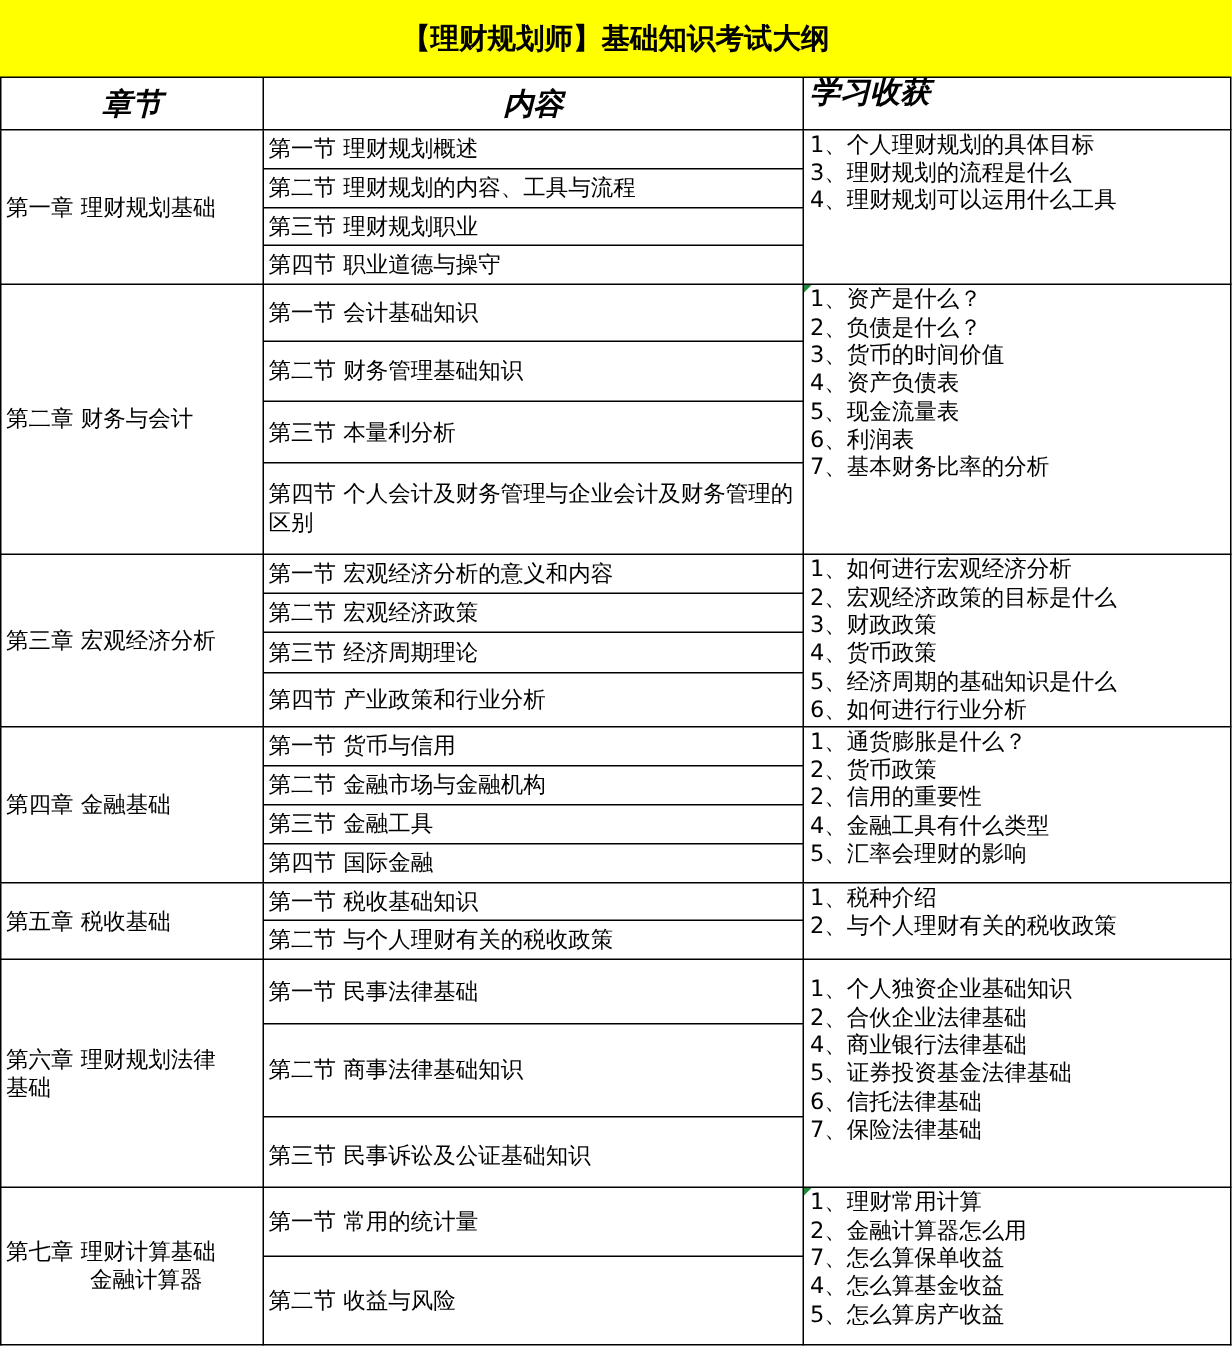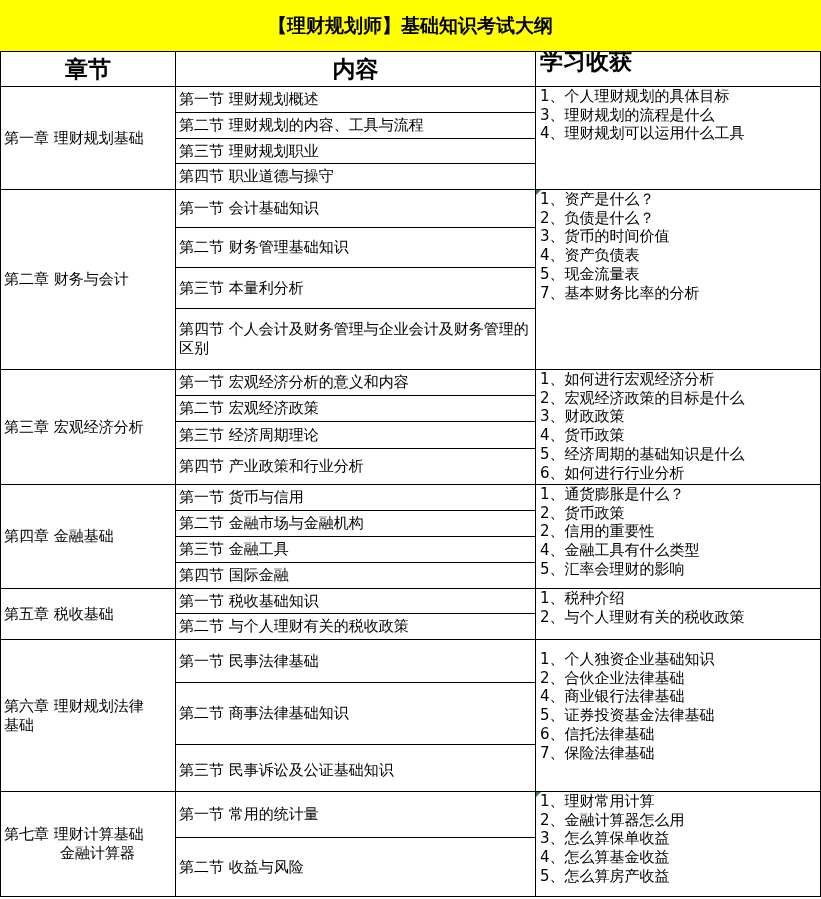--- a/index.html
+++ b/index.html
@@ -4,21 +4,21 @@
 <style>
   html, body { margin:0; padding:0; background:#fff; }
   body { width:821px; height:899px; position:relative; overflow:hidden;
          font-family:"DejaVu Sans", "Liberation Sans", sans-serif; color:#000; }
   .title { position:absolute; left:0; top:0; width:821px; height:52px;
            background:#ffff00; display:flex; align-items:center; justify-content:center;
            font-size:19px; font-weight:bold; box-sizing:border-box; border-bottom:1px solid #000; }
   .grid { position:absolute; left:0; top:52px; width:821px; }
   .cell { position:absolute; box-sizing:border-box; border-right:1px solid #000; border-bottom:1px solid #000;
           font-size:15px; line-height:19px; overflow:hidden; }
-  .hdr { font-size:23px; font-weight:bold; display:flex; align-items:center; justify-content:center; }
+  .hdr { font-size:20px; font-weight:bold; display:flex; align-items:center; justify-content:center;font-style:italic; }
   .hdr.left { justify-content:flex-start; padding-left:4px; align-items:flex-start; padding-top:0; }
   .chap { display:flex; align-items:center; padding-left:3px; padding-right:18px; }
   .sec { display:flex; align-items:center; padding-left:3px; padding-right:4px; }
   .gain { padding-left:4px; padding-top:0px; }
   .gain div { white-space:nowrap; line-height:18.7px; }
   .bl { border-left:1px solid #000; }
   .corner { position:absolute; width:0; height:0; border-top:5px solid #1e8a3c; border-right:5px solid transparent; }
 </style>
 </head>
 <body>
@@ -51,20 +51,21 @@
   <div class="cell sec" style="left:176px;top:176px;width:360px;height:40px;">第二节  财务管理基础知识</div>
   <div class="cell sec" style="left:176px;top:216px;width:360px;height:41px;">第三节  本量利分析</div>
   <div class="cell sec" style="left:176px;top:257px;width:360px;height:61px;">第四节  个人会计及财务管理与企业会计及财务管理的区别</div>
   <div class="cell gain" style="left:536px;top:138px;width:285px;height:180px;">
     <span class="corner" style="left:0;top:0;"></span>
     <div>1、资产是什么？</div>
     <div>2、负债是什么？</div>
     <div>3、货币的时间价值</div>
     <div>4、资产负债表</div>
     <div>5、现金流量表</div>
+    <div>6、利润表</div>
     <div>7、基本财务比率的分析</div>
   </div>
 
   <div class="cell chap bl" style="left:0;top:318px;width:176px;height:115px;">
       <span>第三章  宏观经济分析</span>
     </div>
   <div class="cell sec" style="left:176px;top:318px;width:360px;height:26px;">第一节  宏观经济分析的意义和内容</div>
   <div class="cell sec" style="left:176px;top:344px;width:360px;height:26px;">第二节  宏观经济政策</div>
   <div class="cell sec" style="left:176px;top:370px;width:360px;height:27px;">第三节  经济周期理论</div>
   <div class="cell sec" style="left:176px;top:397px;width:360px;height:36px;">第四节  产业政策和行业分析</div>
@@ -120,17 +121,17 @@
   <div class="cell chap bl" style="left:0;top:740px;width:176px;height:105px;flex-direction:column;align-items:flex-start;justify-content:center;">
     <span>第七章  理财计算基础</span>
     <span style="padding-left:56px;">金融计算器</span>
   </div>
   <div class="cell sec" style="left:176px;top:740px;width:360px;height:46px;">第一节  常用的统计量</div>
   <div class="cell sec" style="left:176px;top:786px;width:360px;height:59px;">第二节  收益与风险</div>
   <div class="cell gain" style="left:536px;top:740px;width:285px;height:105px;">
     <span class="corner" style="left:0;top:0;"></span>
     <div>1、理财常用计算</div>
     <div>2、金融计算器怎么用</div>
-    <div>3、怎么算保单收益</div>
+    <div>7、怎么算保单收益</div>
     <div>4、怎么算基金收益</div>
     <div>5、怎么算房产收益</div>
   </div>
 </div>
 
 </body></html>

